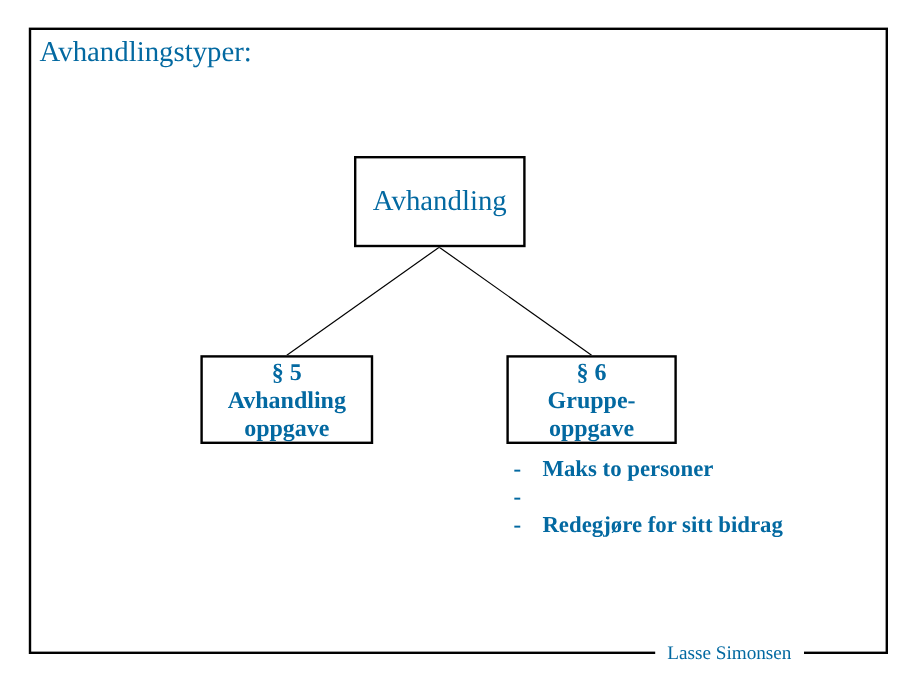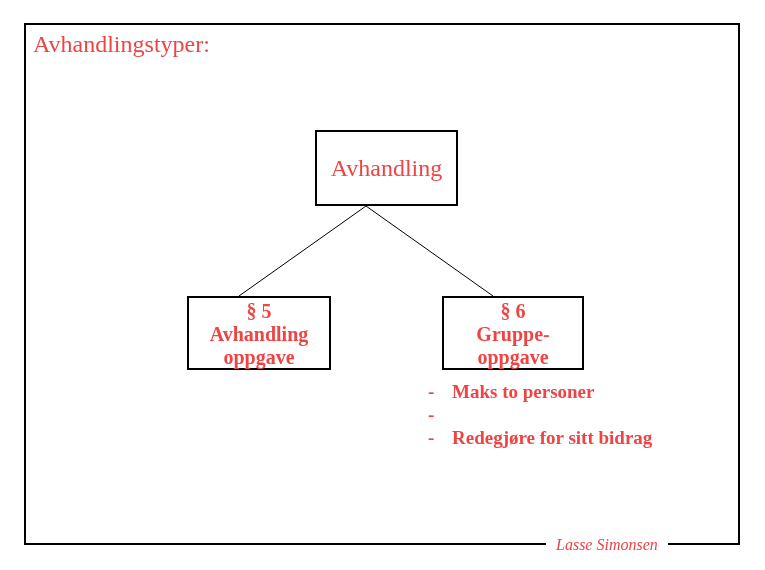--- a/index.html
+++ b/index.html
@@ -5,21 +5,21 @@
   html, body {
     margin: 0;
     padding: 0;
     background: #ffffff;
   }
   .canvas {
     position: relative;
     width: 765px;
     height: 570px;
     background: #ffffff;
-    color: #ef4444;
+    color: #0369a1;
     font-family: "Liberation Serif", "DejaVu Serif", serif;
     overflow: hidden;
   }
   .frame {
     position: absolute;
     left: 24px;
     top: 23px;
     width: 716px;
     height: 522px;
     border: 2px solid #000000;
@@ -40,21 +40,20 @@
     width: 765px;
     height: 570px;
     pointer-events: none;
   }
   .node-box {
     position: absolute;
     border: 2px solid #000000;
     box-sizing: border-box;
     text-align: center;
     background: #ffffff;
-    margin-left: 20px;
   }
   .root-box {
     left: 295px;
     top: 130px;
     width: 143px;
     height: 76px;
     font-size: 24px;
     display: flex;
     align-items: center;
     justify-content: center;
@@ -98,21 +97,20 @@
   .footer-author {
     position: absolute;
     left: 546px;
     top: 535px;
     font-size: 16px;
     line-height: 19px;
     background: #ffffff;
     padding: 0 10px;
     white-space: nowrap;
     z-index: 2;
-    font-style: italic;
   }
 </style>
 </head>
 <body>
 
 <div class="canvas">
 
   <div class="frame"></div>
 
   <div class="slide-title">Avhandlingstyper:</div>

